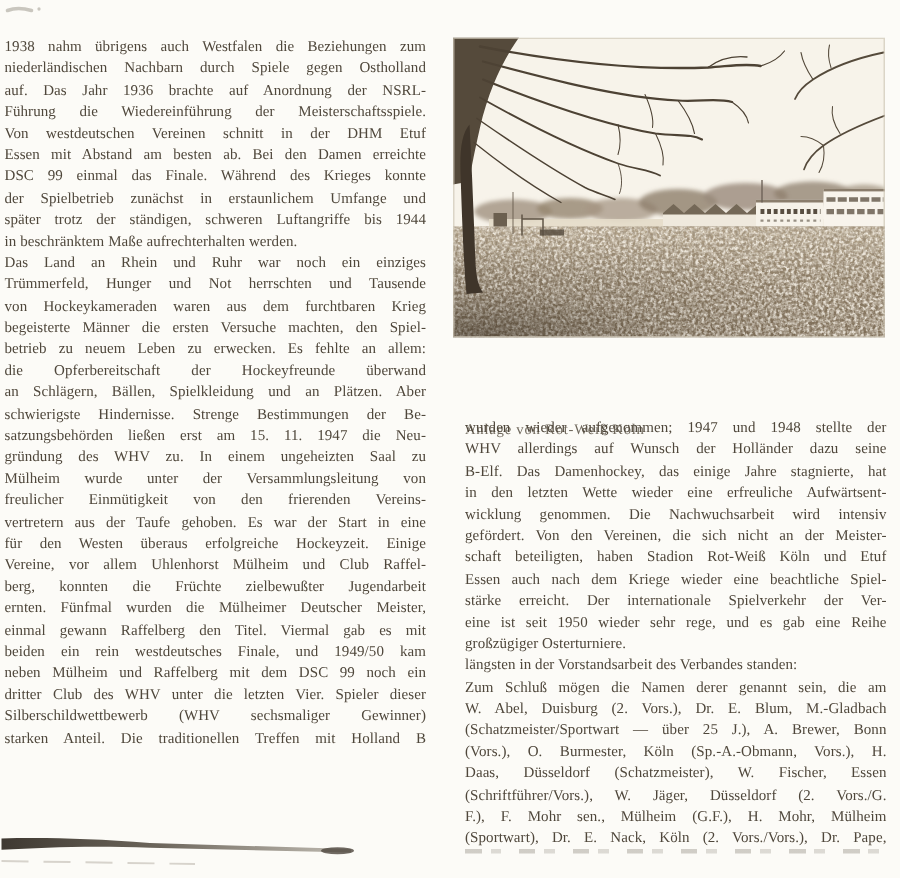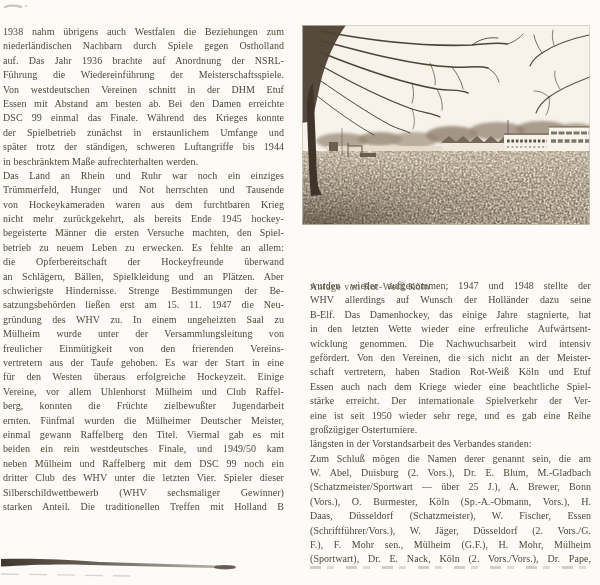--- a/index.html
+++ b/index.html
@@ -54,21 +54,20 @@
       <div class="tline">Führung die Wiedereinführung der Meisterschaftsspiele.</div>
       <div class="tline">Von westdeutschen Vereinen schnitt in der DHM Etuf</div>
       <div class="tline">Essen mit Abstand am besten ab. Bei den Damen erreichte</div>
       <div class="tline">DSC 99 einmal das Finale. Während des Krieges konnte</div>
       <div class="tline">der Spielbetrieb zunächst in erstaunlichem Umfange und</div>
       <div class="tline">später trotz der ständigen, schweren Luftangriffe bis 1944</div>
       <div class="tline final">in beschränktem Maße aufrechterhalten werden.</div>
       <div class="tline">Das Land an Rhein und Ruhr war noch ein einziges</div>
       <div class="tline">Trümmerfeld, Hunger und Not herrschten und Tausende</div>
       <div class="tline">von Hockeykameraden waren aus dem furchtbaren Krieg</div>
-      <div class="tline">nicht mehr zurückgekehrt, als bereits Ende 1945 hockey-</div>
       <div class="tline">begeisterte Männer die ersten Versuche machten, den Spiel-</div>
       <div class="tline">betrieb zu neuem Leben zu erwecken. Es fehlte an allem:</div>
       <div class="tline">die Opferbereitschaft der Hockeyfreunde überwand</div>
       <div class="tline">an Schlägern, Bällen, Spielkleidung und an Plätzen. Aber</div>
       <div class="tline">schwierigste Hindernisse. Strenge Bestimmungen der Be-</div>
       <div class="tline">satzungsbehörden ließen erst am 15. 11. 1947 die Neu-</div>
       <div class="tline">gründung des WHV zu. In einem ungeheizten Saal zu</div>
       <div class="tline">Mülheim wurde unter der Versammlungsleitung von</div>
       <div class="tline">freulicher Einmütigkeit von den frierenden Vereins-</div>
       <div class="tline">vertretern aus der Taufe gehoben. Es war der Start in eine</div>
@@ -192,21 +191,21 @@
 
   <div id="photo-caption">Anlage von Rot-Weiß Köln</div>
 
   <div id="right-col" class="col">
       <div class="tline">wurden wieder aufgenommen; 1947 und 1948 stellte der</div>
       <div class="tline">WHV allerdings auf Wunsch der Holländer dazu seine</div>
       <div class="tline">B-Elf. Das Damenhockey, das einige Jahre stagnierte, hat</div>
       <div class="tline">in den letzten Wette wieder eine erfreuliche Aufwärtsent-</div>
       <div class="tline">wicklung genommen. Die Nachwuchsarbeit wird intensiv</div>
       <div class="tline">gefördert. Von den Vereinen, die sich nicht an der Meister-</div>
-      <div class="tline">schaft vertretern, haben Stadion Rot-Weiß Köln und Etuf</div>
+      <div class="tline">schaft beteiligten, haben Stadion Rot-Weiß Köln und Etuf</div>
       <div class="tline">Essen auch nach dem Kriege wieder eine beachtliche Spiel-</div>
       <div class="tline">stärke erreicht. Der internationale Spielverkehr der Ver-</div>
       <div class="tline">eine ist seit 1950 wieder sehr rege, und es gab eine Reihe</div>
       <div class="tline final">großzügiger Osterturniere.</div>
       <div class="tline final">längsten in der Vorstandsarbeit des Verbandes standen:</div>
       <div class="tline">Zum Schluß mögen die Namen derer genannt sein, die am</div>
       <div class="tline">W. Abel, Duisburg (2. Vors.), Dr. E. Blum, M.-Gladbach</div>
       <div class="tline">(Schatzmeister/Sportwart — über 25 J.), A. Brewer, Bonn</div>
       <div class="tline">(Vors.), O. Burmester, Köln (Sp.-A.-Obmann, Vors.), H.</div>
       <div class="tline">Daas, Düsseldorf (Schatzmeister), W. Fischer, Essen</div>

